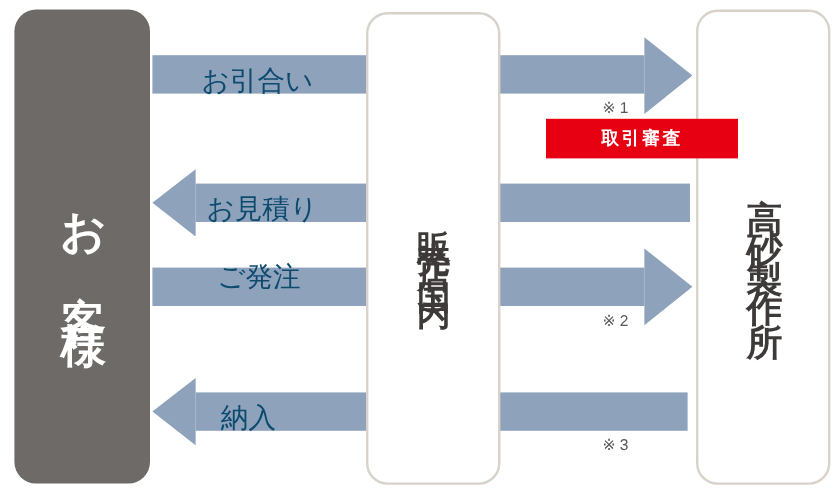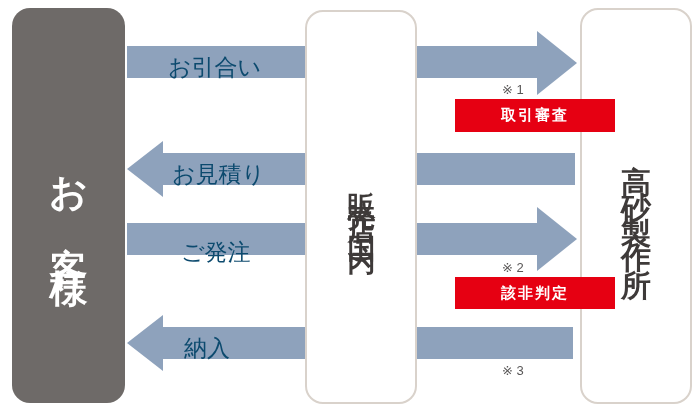--- a/index.html
+++ b/index.html
@@ -45,21 +45,21 @@
   <div class="bar" style="left:127px;top:46px;width:410px;height:32px;"></div>
   <div class="head right" style="left:537px;top:31px;"></div>
   <div class="flow-label" style="left:168px;top:52px;">お引合い</div>
 
   <div class="head left" style="left:127px;top:141px;"></div>
   <div class="bar" style="left:163px;top:153px;width:412px;height:32px;"></div>
   <div class="flow-label" style="left:172px;top:159px;text-align:center;">お見積り</div>
 
   <div class="bar" style="left:127px;top:223px;width:410px;height:32px;"></div>
   <div class="head right" style="left:537px;top:207px;"></div>
-  <div class="flow-label" style="left:181px;top:237px;">ご発注</div>
+  <div class="flow-label" style="left:181px;top:215px;">ご発注</div>
 
   <div class="head left" style="left:127px;top:315px;"></div>
   <div class="bar" style="left:163px;top:327px;width:410px;height:32px;"></div>
   <div class="flow-label" style="left:184px;top:333px;">納入</div>
 
   <div class="entity dark" style="left:12px;top:8px;width:113px;height:395px;">
     <span class="vtext">お客様</span>
   </div>
 
   <div class="entity light" style="left:305px;top:10px;width:112px;height:394px;">
@@ -70,17 +70,14 @@
     <span class="vtext right">高砂製作所</span>
   </div>
 
   <div class="note" style="left:502px;top:82px;">※ 1</div>
   <div class="note" style="left:502px;top:260px;">※ 2</div>
   <div class="note" style="left:502px;top:363px;">※ 3</div>
 
   <div class="badge" style="top:99px;height:33px;">
     <span>取引審査</span>
   </div>
-  <div class="badge" style="top:277px;height:32px;">
-    <span>該非判定</span>
-  </div>
 
 </div>
 
 </body></html>

